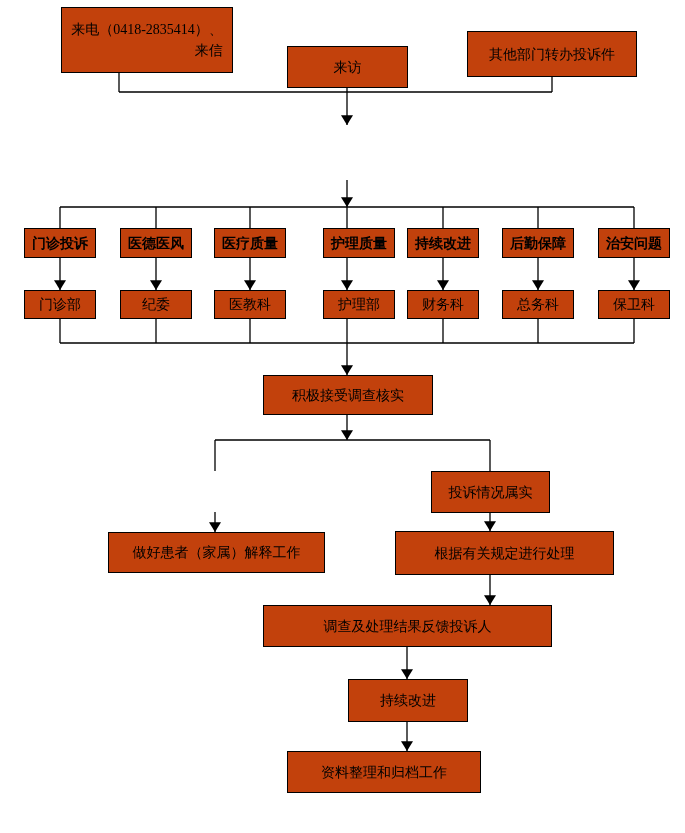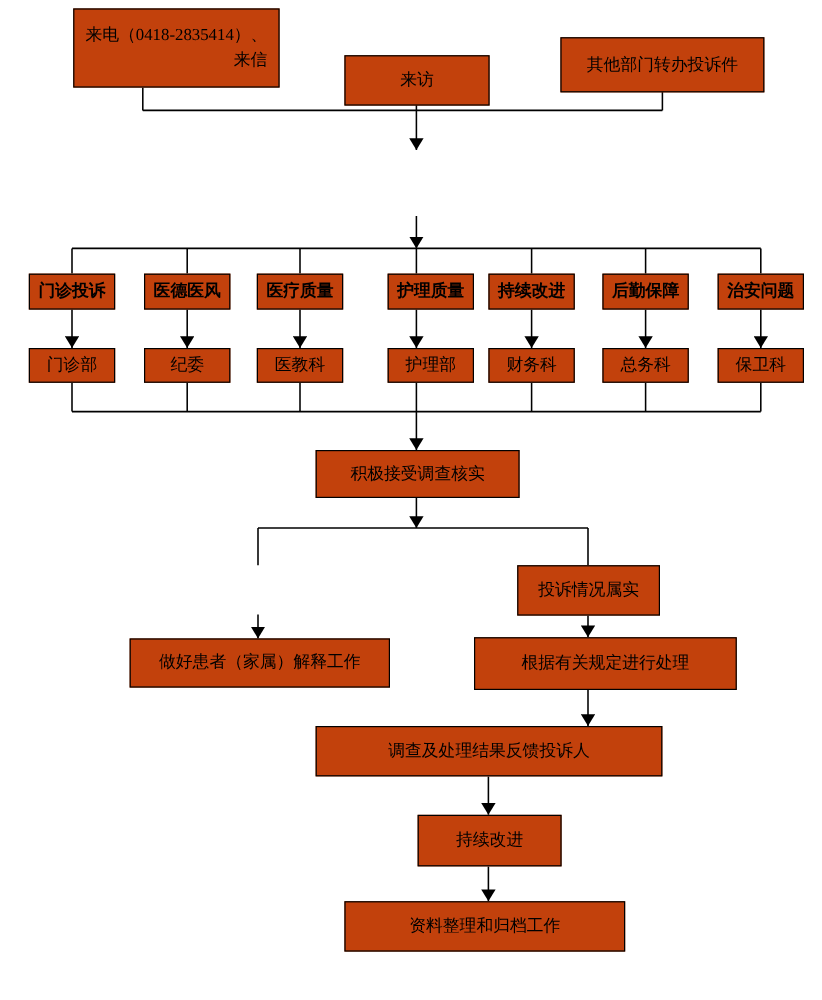--- a/index.html
+++ b/index.html
@@ -28,21 +28,21 @@
   .col1{left:24px;} .col2{left:120px;} .col3{left:214px;} .col4{left:323px;}
   .col5{left:407px;} .col6{left:502px;} .col7{left:598px;}
   
   .n-verify  {left:263px; top:375px;width:170px;height:40px;}
   .n-false   {left:143px; top:471px;width:143px;height:41px;}
   .n-true    {left:431px; top:471px;width:119px;height:42px;}
   .n-explain {left:108px; top:532px;width:217px;height:41px;}
   .n-handle  {left:395px; top:531px;width:219px;height:44px;}
   .n-feedback{left:263px; top:605px;width:289px;height:42px;}
   .n-improve {left:348px; top:679px;width:120px;height:43px;}
-  .n-archive {left:287px; top:751px;width:234px;height:42px;}
+  .n-archive {left:287px; top:751px;width:194px;height:42px;}
 </style>
 </head>
 <body>
 
 <div id="canvas">
 
   <svg id="connectors" width="685" height="833" viewBox="0 0 685 833">
     <defs>
       <marker id="ah" viewBox="0 -5.5 9 11" refX="9" refY="0" markerWidth="10" markerHeight="12" orient="auto" markerUnits="userSpaceOnUse">
         <path d="M0,-5.5 L9,0 L0,5.5 Z" fill="#000"></path>

